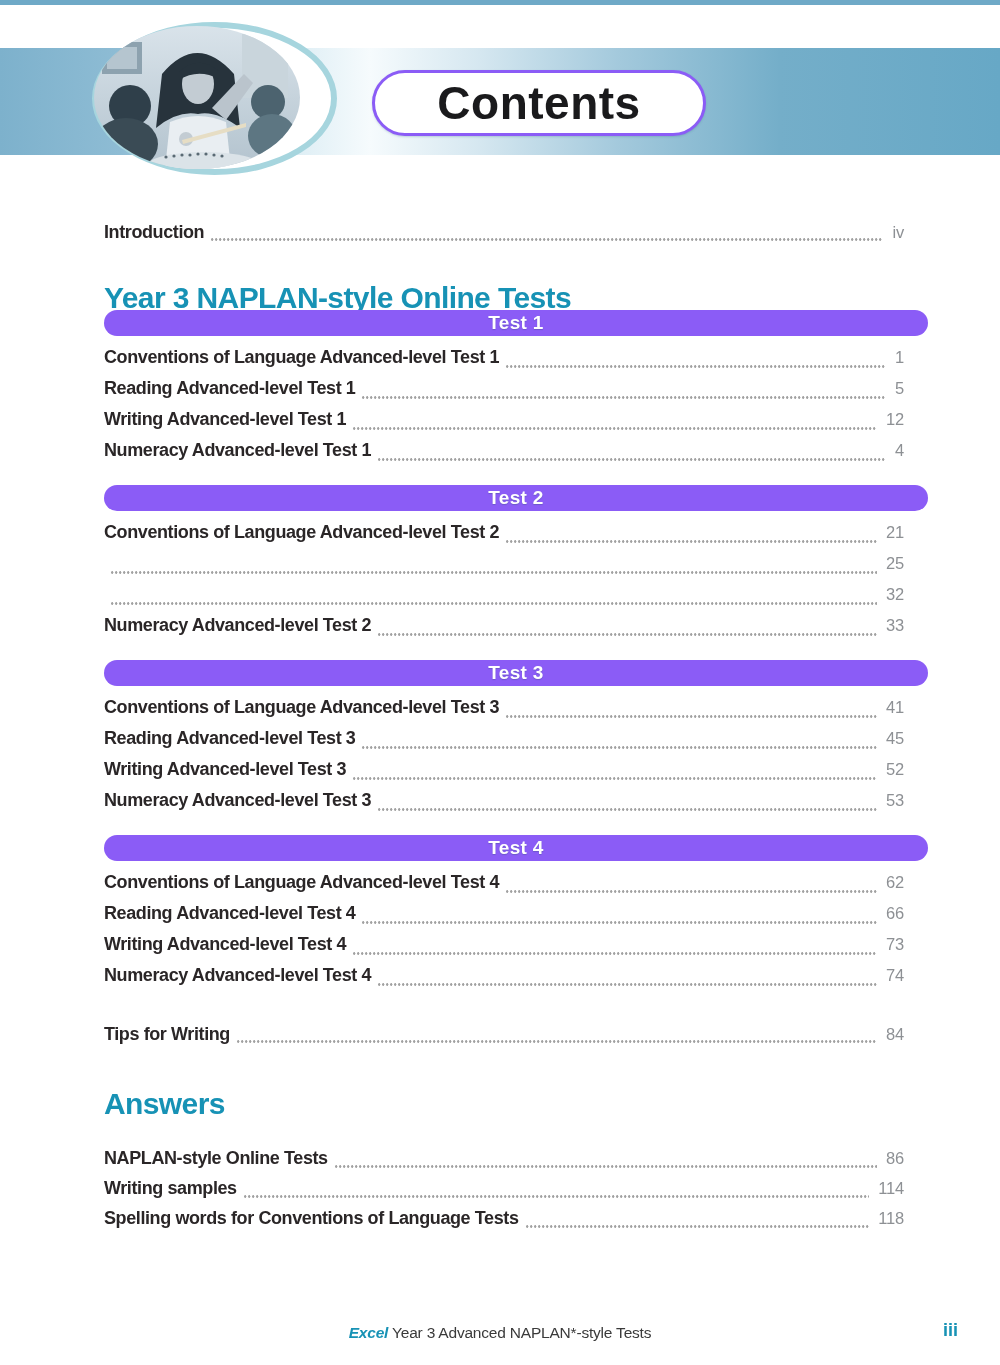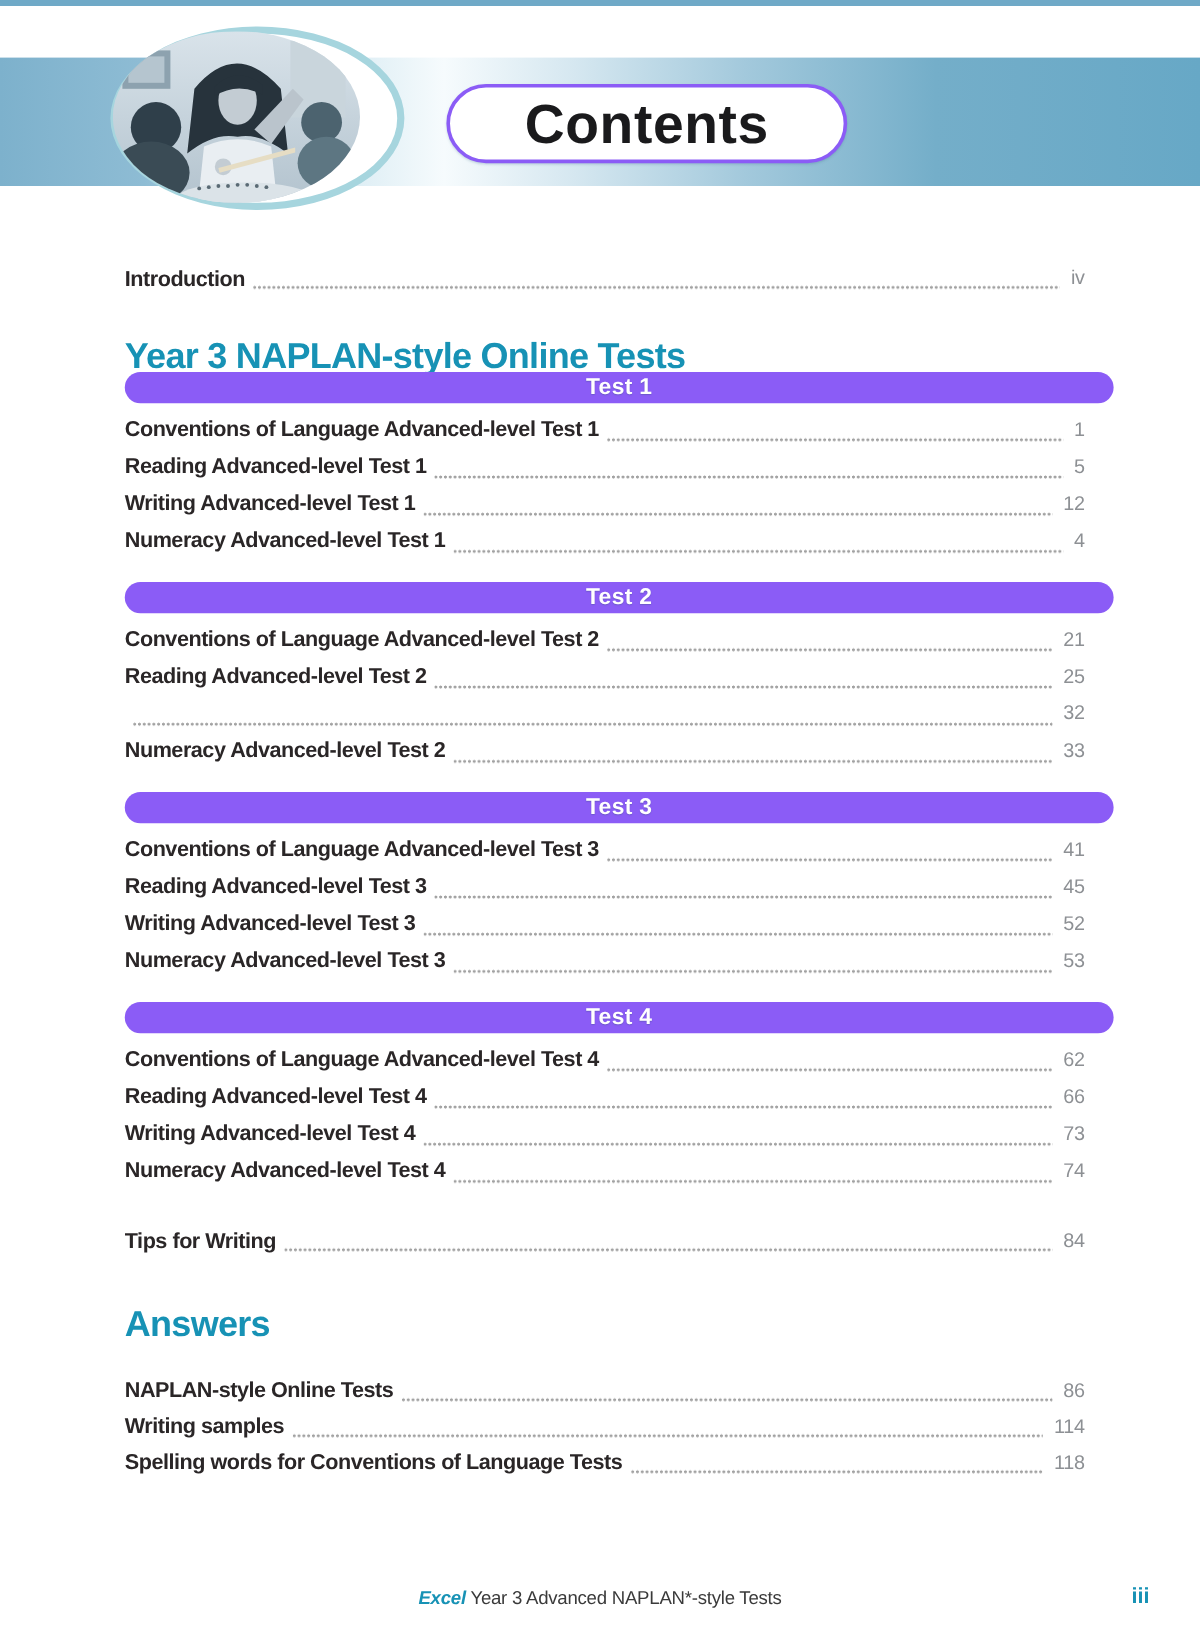--- a/index.html
+++ b/index.html
@@ -155,21 +155,20 @@
 
   <div class="abs" style="top:485px;">
     <div class="test-bar">Test 2</div>
     <div class="rows">
       <div class="row">
         <span class="lbl">Conventions of Language Advanced-level Test 2</span>
         <span class="leader"></span>
         <span class="num">21</span>
       </div>
       <div class="row">
-        <span class="lbl">Reading Advanced-level Test 2</span>
         <span class="leader"></span>
         <span class="num">25</span>
       </div>
       <div class="row">
         <span class="leader"></span>
         <span class="num">32</span>
       </div>
       <div class="row">
         <span class="lbl">Numeracy Advanced-level Test 2</span>
         <span class="leader"></span>

